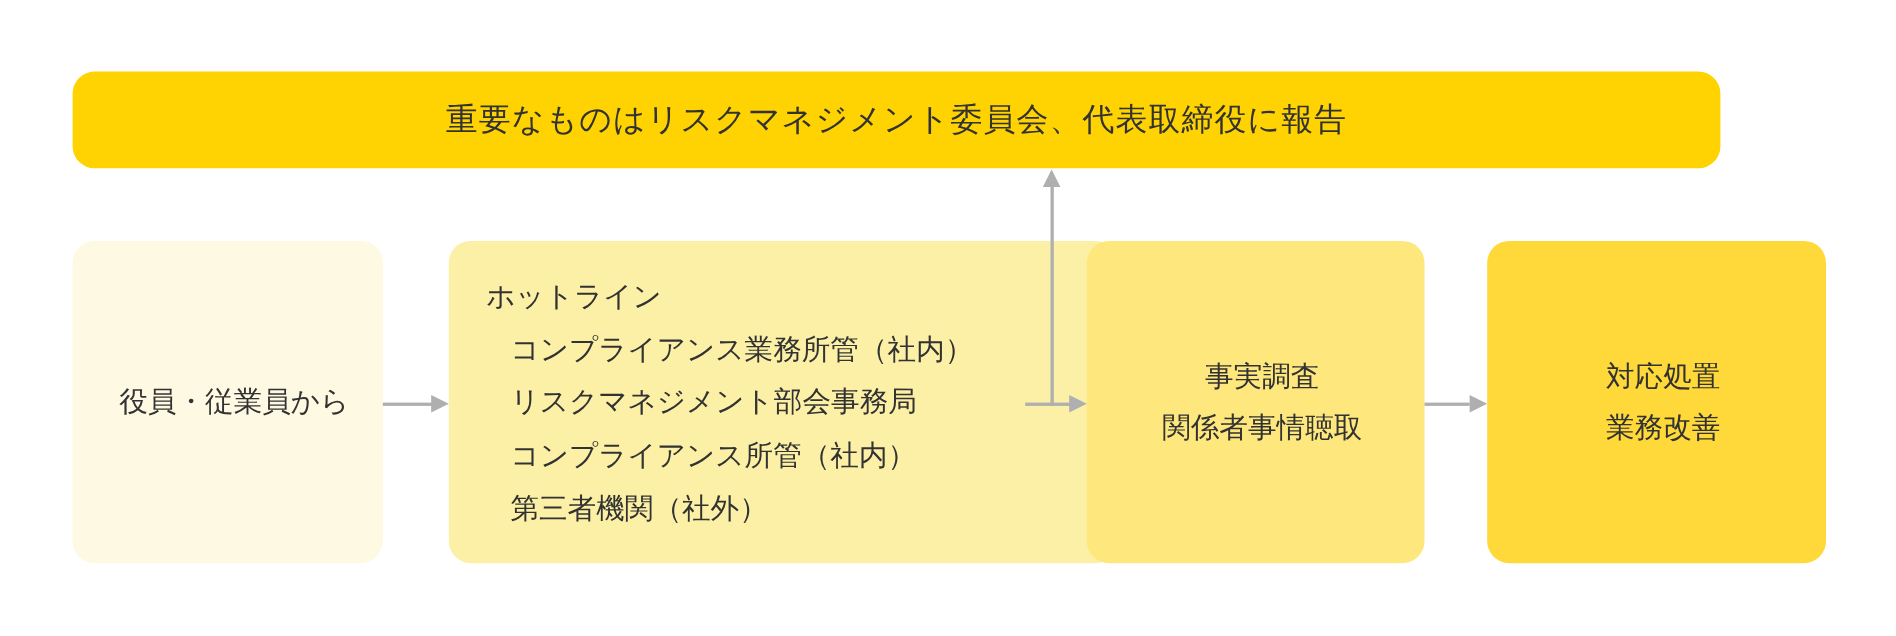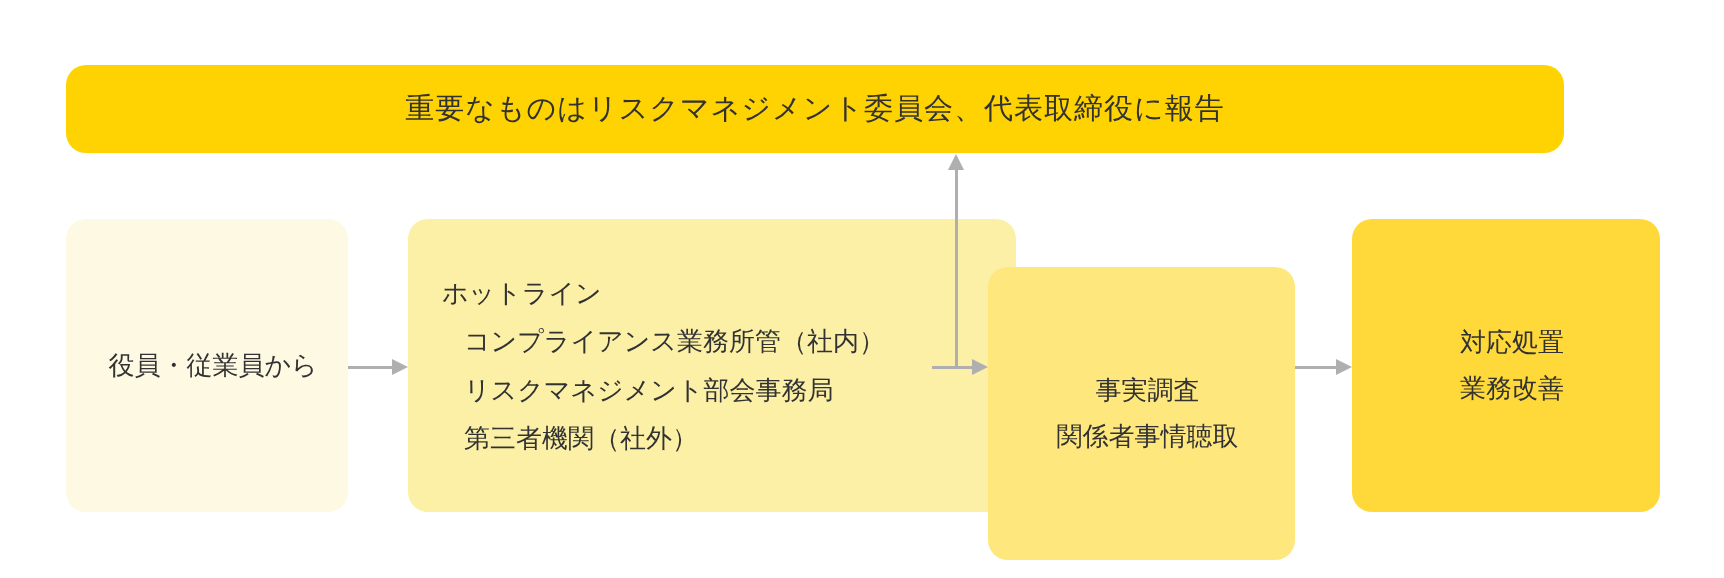--- a/index.html
+++ b/index.html
@@ -81,29 +81,30 @@
     <div>役員・従業員から</div>
   </div>
 
   <div class="hline arrow1-line" style="background-color: rgb(175, 175, 175);"></div>
   <div class="tri-right arrow1-head" style="border-left-color: rgb(175, 175, 175);"></div>
 
   <div class="box box2" style="background-color: rgb(252, 240, 166);">
     <div>ホットライン</div>
     <div class="hotline-item">コンプライアンス業務所管（社内）</div>
     <div class="hotline-item">リスクマネジメント部会事務局</div>
+    <div class="hotline-item">コンプライアンス所管（社内）</div>
     <div class="hotline-item">第三者機関（社外）</div>
   </div>
 
   <div class="hline arrow2-line" style="background-color: rgb(175, 175, 175);"></div>
   <div class="tri-right arrow2-head" style="border-left-color: rgb(175, 175, 175);"></div>
   <div class="vline arrow-up-line" style="background-color: rgb(175, 175, 175);"></div>
   <div class="tri-up arrow-up-head" style="border-bottom-color: rgb(175, 175, 175);"></div>
 
-  <div class="box box3 centered" style="background-color: rgb(254, 232, 126); margin-top: 48px;">
+  <div class="box box3 centered" style="background-color: rgb(254, 232, 126);">
     <div>事実調査</div>
     <div>関係者事情聴取</div>
   </div>
 
   <div class="hline arrow3-line" style="background-color: rgb(175, 175, 175);"></div>
   <div class="tri-right arrow3-head" style="border-left-color: rgb(175, 175, 175);"></div>
 
   <div class="box box4 centered" style="background-color: rgb(254, 217, 57);">
     <div>対応処置</div>
     <div>業務改善</div>

